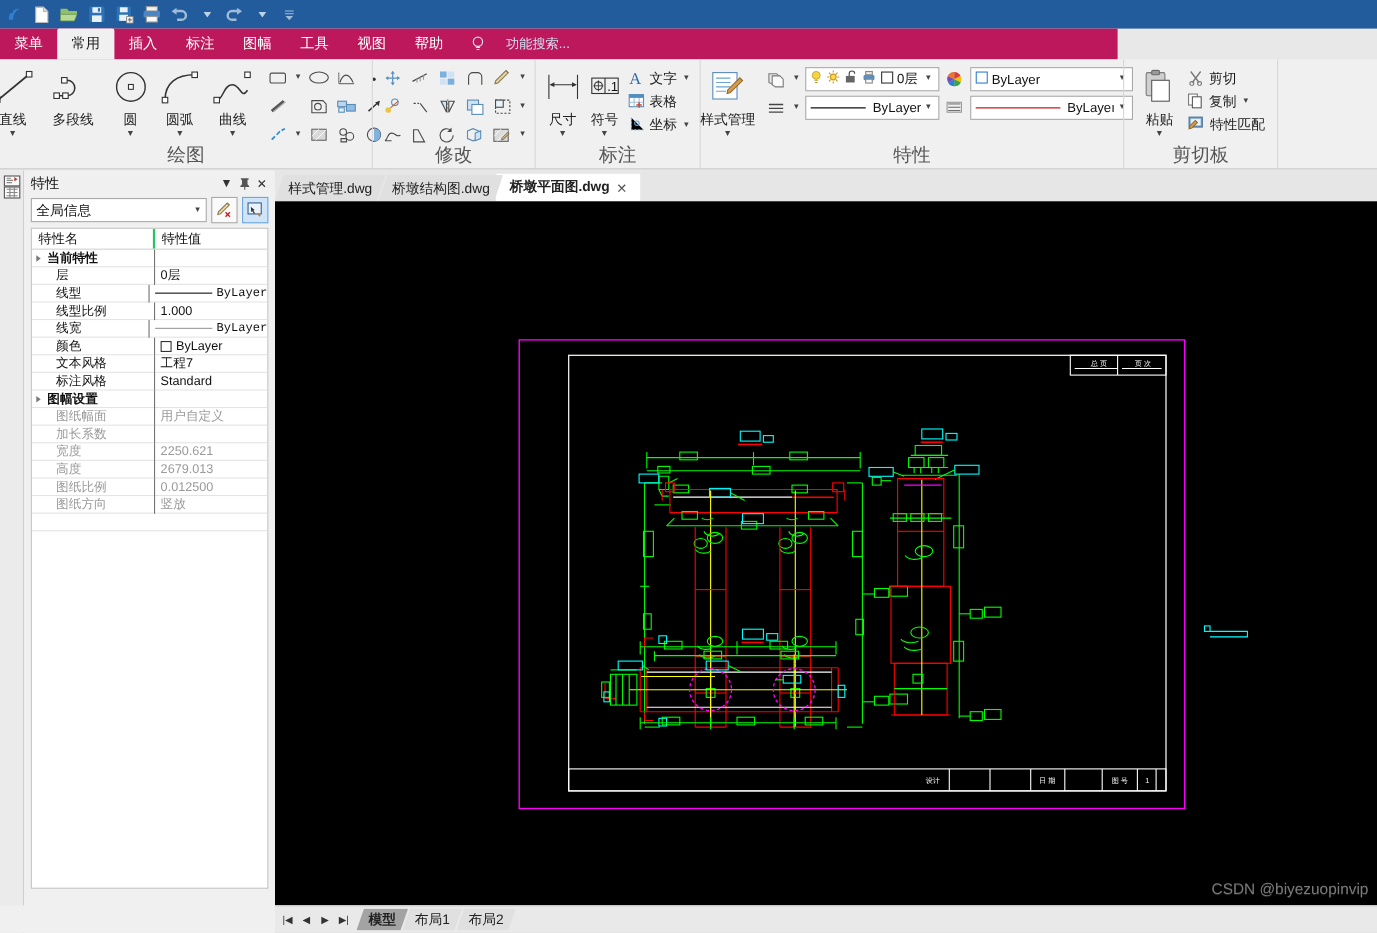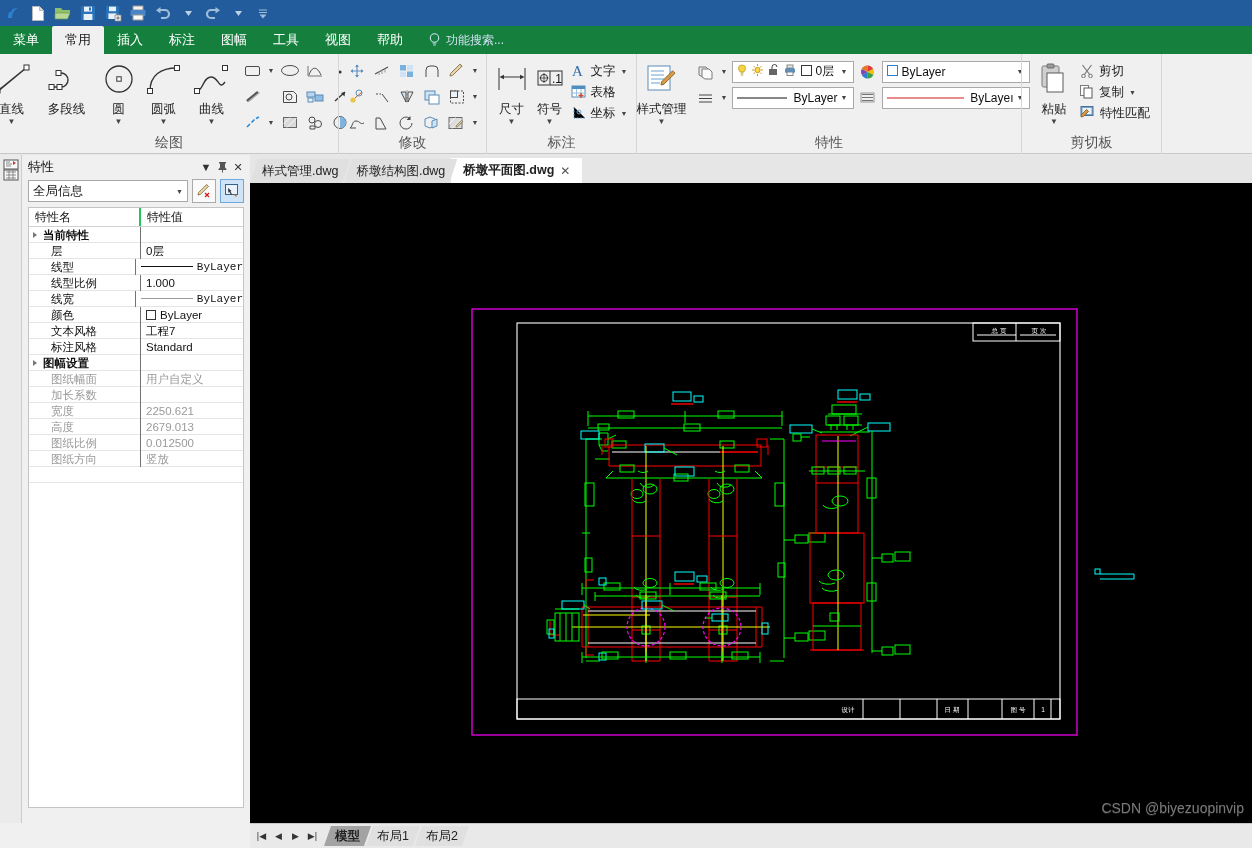--- a/index.html
+++ b/index.html
@@ -23,53 +23,53 @@
   }
   .qat-btn svg { display: block; }
   .title-text {
     position: absolute; left: 0; right: 0; text-align: center;
     color: #ffffff; font-size: 12.5px; white-space: nowrap;
     letter-spacing: 0.1px;
   }
 
   
   .ribbon-tabs {
-    position: absolute; left: 0; top: 26px; width: 1252px; height: 28px;
-    background: #15803d;
+    position: absolute; left: 0; top: 26px; width: 1016px; height: 28px;
+    background: #be185d;
     display: flex; align-items: flex-end;
   }
   .rtab {
     height: 28px; line-height: 28px; padding: 0 13px;
     color: #ffffff; font-size: 13px; cursor: default;
   }
   .rtab.active {
     background: #f0f0f0; color: #1a1a1a; border-radius: 2px 2px 0 0;
   }
   .search-area {
-    display: flex; align-items: center; gap: 4px; margin-left: 12px;
+    display: flex; align-items: center; gap: 18px; margin-left: 12px;
     color: #cfe0f2; font-size: 12px; height: 28px;
   }
   .bulb { width: 14px; height: 16px; }
 
   
   .ribbon {
     position: absolute; left: 0; top: 54px; width: 1252px; height: 100px;
     background: #f0f0f0;
     border-bottom: 1px solid #c8c8c8;
     display: flex;
   }
   .rgroup {
     position: relative; height: 100px;
     display: flex; flex-direction: column; align-items: center;
     padding: 3px 4px 0 4px;
   }
   .rgroup + .rgroup { border-left: 1px solid #d6d6d6; }
   .rgroup-label {
     position: absolute; bottom: 2px; left: 0; right: 0;
-    text-align: center; font-size: 14px; color: #555;
+    text-align: center; font-size: 17px; color: #555;
   }
   .rgroup-body { display: flex; align-items: flex-start; height: 76px; }
 
   
   .bigbtn {
     width: 48px; display: flex; flex-direction: column; align-items: center;
     padding-top: 3px; cursor: default;
   }
   .bigbtn .ico { height: 40px; display: flex; align-items: center; justify-content: center; }
   .bigbtn .lbl { font-size: 12.5px; color: #222; margin-top: 1px; white-space: nowrap; }

